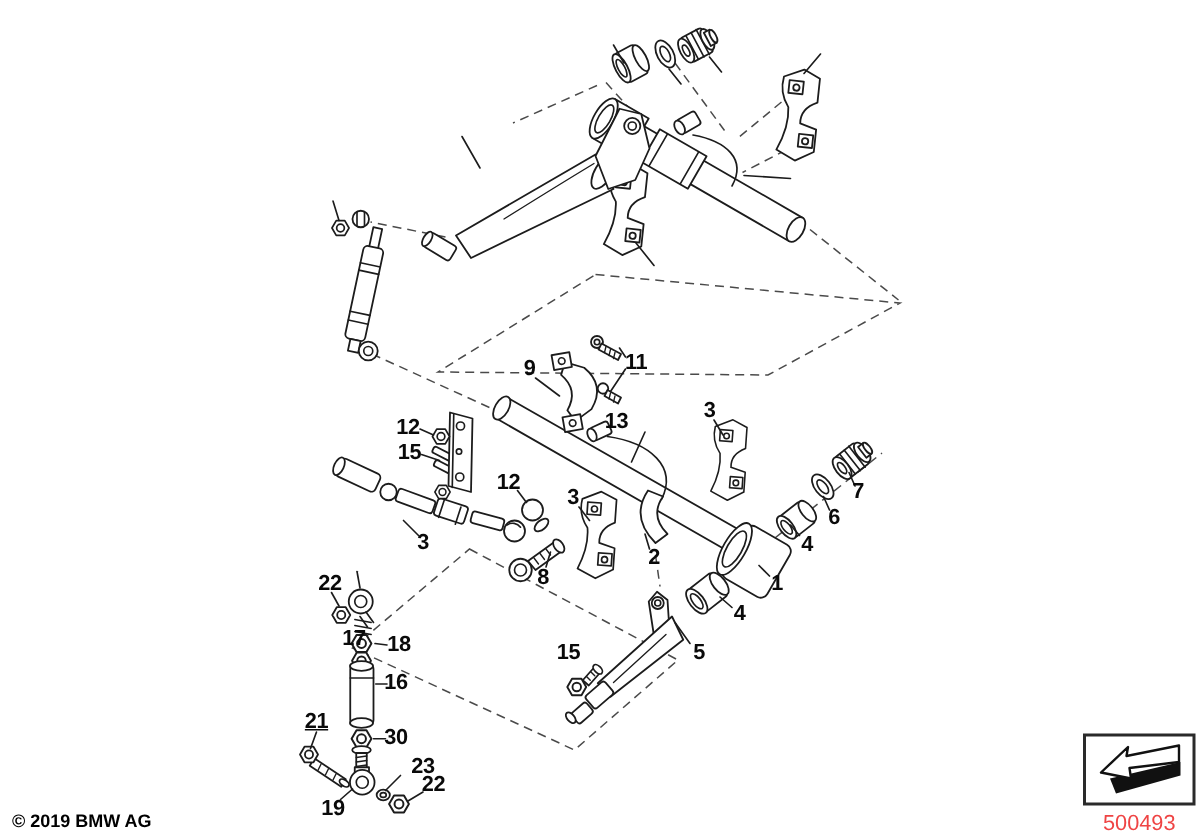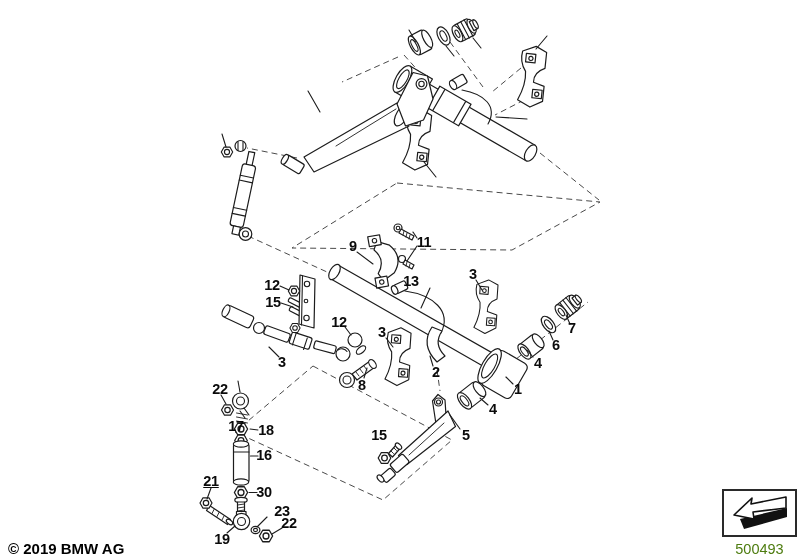--- a/index.html
+++ b/index.html
@@ -6,25 +6,25 @@
   .stage{position:relative;width:800px;height:560px;background:#fff;overflow:hidden;
          font-family:"Liberation Sans",sans-serif;}
   svg.art{position:absolute;left:0;top:0;}
   svg .p{fill:#fff;stroke:#1c1c1c;stroke-width:1.2;stroke-linejoin:round;}
   svg .l{fill:none;stroke:#1c1c1c;stroke-width:1.1;stroke-linecap:round;}
   svg .t{fill:none;stroke:#1c1c1c;stroke-width:.9;stroke-linecap:round;}
   svg .d{fill:none;stroke:#4a4a4a;stroke-width:1;stroke-dasharray:6 4;}
   #labels-layer{position:absolute;left:0;top:0;width:100%;height:100%;pointer-events:none;}
   .part-label{position:absolute;transform:translate(-50%,-50%);
       font-size:14.5px;font-weight:bold;color:#0a0a0a;letter-spacing:-.3px;}
-  .copyright{position:absolute;left:8px;top:540px;font-size:15px;font-weight:700;color:#000;}
+  .copyright{position:absolute;left:8px;top:540px;font-size:12px;font-weight:700;color:#000;}
   .code-box{position:absolute;left:722px;top:489px;width:75px;height:48px;
       border:2px solid #2a2a2a;background:#fff;box-sizing:border-box;}
   .code-text{position:absolute;left:722px;top:541px;width:75px;text-align:center;
-      font-size:14.5px;color:#4d7c0f;}
+      font-size:14.5px;color:#ef4444;}
 </style>
 </head>
 <body>
 
 <div class="stage">
 
 <svg class="art" width="800" height="560" viewBox="0 0 800 560">
   <defs>
     <g id="clmp">
       <path d="M-11,-25 L2,-31 L13,-26 L13,-10 Q2,-5 3,5 L14,8 L14,23 L2,30 L-11,24 Q-4,8 -6,-5 Q-13,-14 -11,-25 Z"></path>

